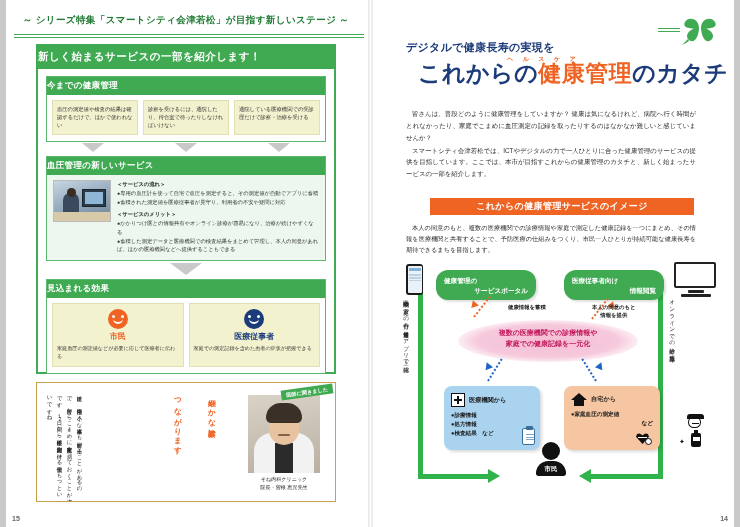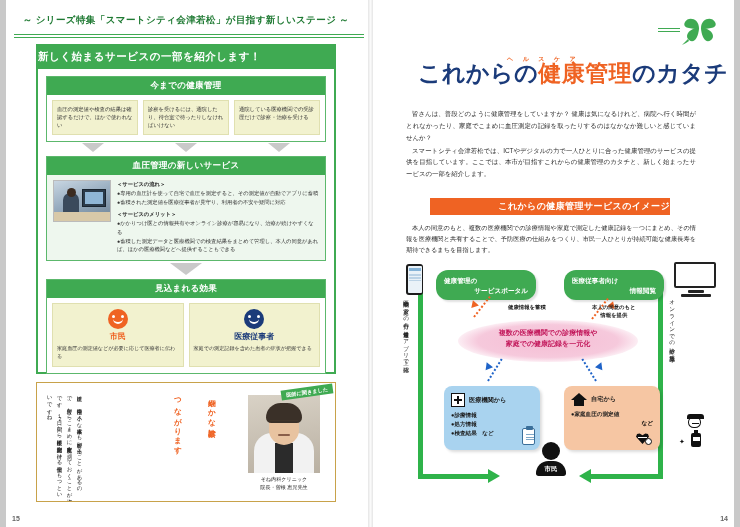--- a/index.html
+++ b/index.html
@@ -61,21 +61,21 @@
   .card-banner {
     background: #3faa52; color: #ffffff;
     font-size: 10.5px; font-weight: bold; 
     padding: 4px 0 5px; letter-spacing: 0.5px;
   }
   .card-body { padding: 7px 8px 8px; }
 
   .sub-block { border: 1.2px solid #5cb86c; background:#ffffff; }
   .sub-head {
     background: #3faa52; color: #fff; font-size: 8.5px; font-weight: bold;
-    text-align: center; padding: 2.5px 0 3px; letter-spacing: .3px;
+    text-align: left; padding: 2.5px 0 3px; letter-spacing: .3px;
   }
   .three-col {
     display: flex; gap: 5px; padding: 5px 5px 6px;
   }
   .y-box {
     flex: 1; background: #f2f2cf; border: 0.8px solid #e0e0b0;
     padding: 4px 4px 5px; font-size: 5.3px; line-height: 1.55; color: #333;
   }
 
   .arrow-row { display: flex; justify-content: space-around; padding: 1px 0 2px; }
@@ -217,23 +217,23 @@
     position:absolute; left:507px; top:55px;
     font-size:6px; color:#ef6323; letter-spacing:9.5px; font-weight:bold;
   }
   .r-lead {
     position:absolute; left:406px; top:108px; width:290px;
     font-size:6.4px; line-height:1.85; color:#2a2a2a; text-align:justify;
   }
   .r-lead p { text-indent: 6px; margin-bottom: 1px; }
 
   .orange-banner {
-    position:absolute; left:430px; top:198px; width:240px; height:17px;
+    position:absolute; left:430px; top:198px; width:264px; height:17px;
     background:#ef6323; color:#fff; font-size:9px; font-weight:bold;
-    text-align:right; line-height:17px; letter-spacing:.4px;
+    text-align:center; line-height:17px; letter-spacing:.4px;
   }
   .img-lead {
     position:absolute; left:406px; top:222px; width:290px;
     font-size:6.2px; line-height:1.8; color:#2a2a2a; text-align:justify;
   }
   .img-lead p { text-indent:6px; }
 
   
   .diagram {
     position:absolute; left:396px; top:258px; width:330px; height:255px;
@@ -519,20 +519,21 @@
         <div class="v-text">つながります</div>
       </div>
       <div class="iv-body-col">
         <div class="iv-body">血圧は、日常生活の小さな出来事でも影響が出ることがあるので、普段からこまめに家庭血圧を測っておくことが大切です。１日2回から血圧手帳に測定記録を付ける習慣をもつといいですね。</div>
       </div>
     </div>
   </div>
 
   <div class="pg pg-left">15</div>
 
+  <div class="r-title-small">デジタルで健康長寿の実現を</div>
   <div class="ruby">ヘルスケア</div>
   <div class="r-title-big">
     <span>これからの</span><span class="hl">健康管理</span><span>のカタチ</span>
   </div>
 
   <div class="r-lead">
     <p>皆さんは、普段どのように健康管理をしていますか？ 健康は気になるけれど、病院へ行く時間がとれなかったり、家庭でこまめに血圧測定の記録を取ったりするのはなかなか難しいと感じていませんか？</p>
     <p>スマートシティ会津若松では、ICTやデジタルの力で一人ひとりに合った健康管理のサービスの提供を目指しています。ここでは、本市が目指すこれからの健康管理のカタチと、新しく始まったサービスの一部を紹介します。</p>
   </div>
 

